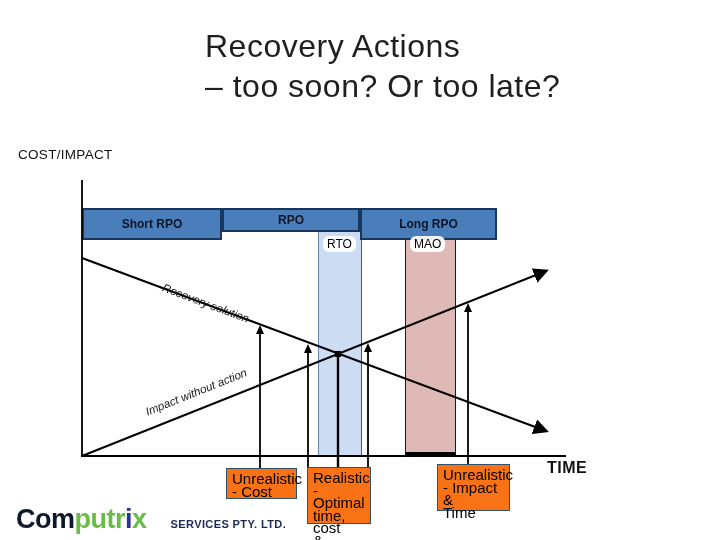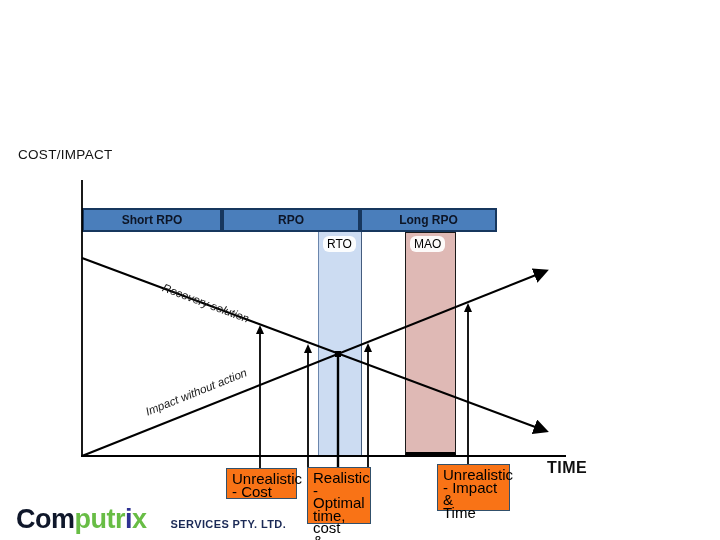--- a/index.html
+++ b/index.html
@@ -7,21 +7,21 @@
        font-family:"Liberation Sans", sans-serif;}
   .slide{position:relative;width:720px;height:540px;background:#fff;}
 
   .title{position:absolute;left:205px;top:26px;font-size:32px;line-height:40px;
          color:#1f1f1f;letter-spacing:.5px;white-space:nowrap;}
 
   .cost-label{position:absolute;left:18px;top:147px;font-size:13.5px;color:#141414;
               letter-spacing:.3px;}
 
   
-  .bar-seg{position:absolute;top:208px;height:24px;background:#4a7ebb;
+  .bar-seg{position:absolute;top:208px;height:32px;background:#4a7ebb;
            border:2px solid #17375e;box-sizing:border-box;display:flex;
            align-items:center;justify-content:center;font-size:12px;font-weight:bold;
            color:#0d1526;}
   .seg1{left:82px;width:140px;}
   .seg2{left:222px;width:138px;height:24px;}
   .seg3{left:360px;width:137px;}
 
   
   .band{position:absolute;top:232px;height:223px;box-sizing:border-box;}
   .band-rto{left:318px;width:44px;background:#ccdcf2;
@@ -57,20 +57,22 @@
   .logo .p-blue{color:#2e3192;}
   .logo .suffix{font-size:11px;font-weight:bold;color:#1b2a56;margin-left:5px;
                 letter-spacing:.4px;padding-left:19px;}
 </style>
 </head>
 <body>
 
 <div class="slide">
 
   <div class="title">
+    <div>Recovery Actions</div>
+    <div>– too soon? Or too late?</div>
   </div>
 
   <div class="cost-label">COST/IMPACT</div>
 
   <div class="band band-rto"></div>
   <div class="band band-mao"></div>
 
   <div class="bar-seg seg1">
     <span>Short RPO</span>
   </div>

